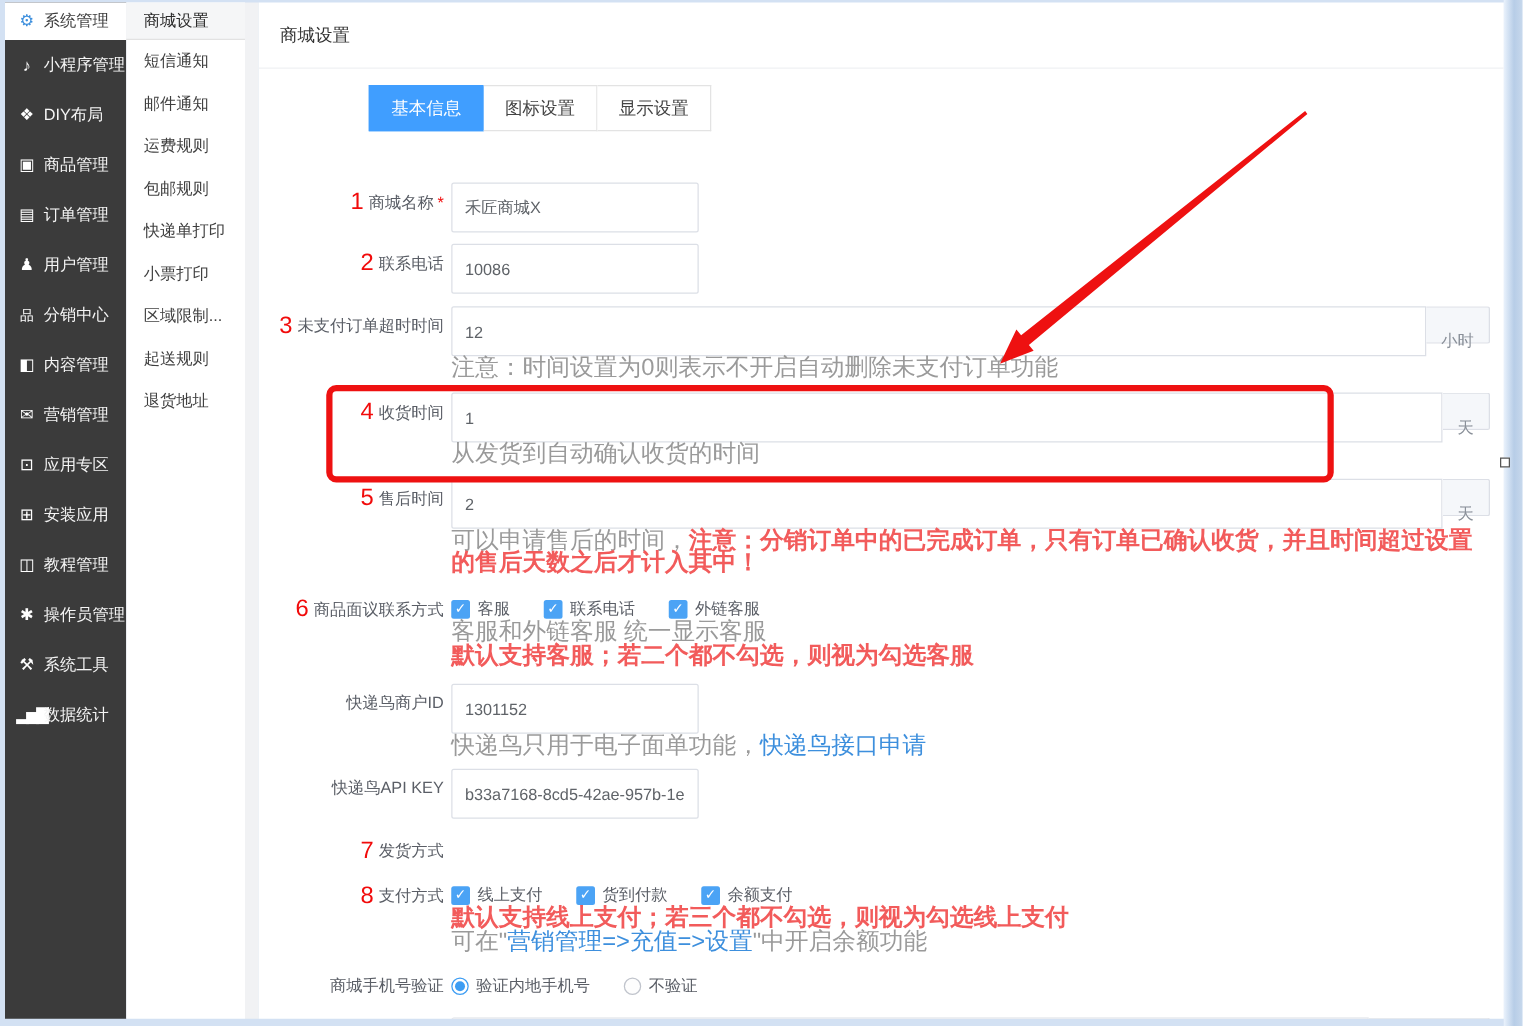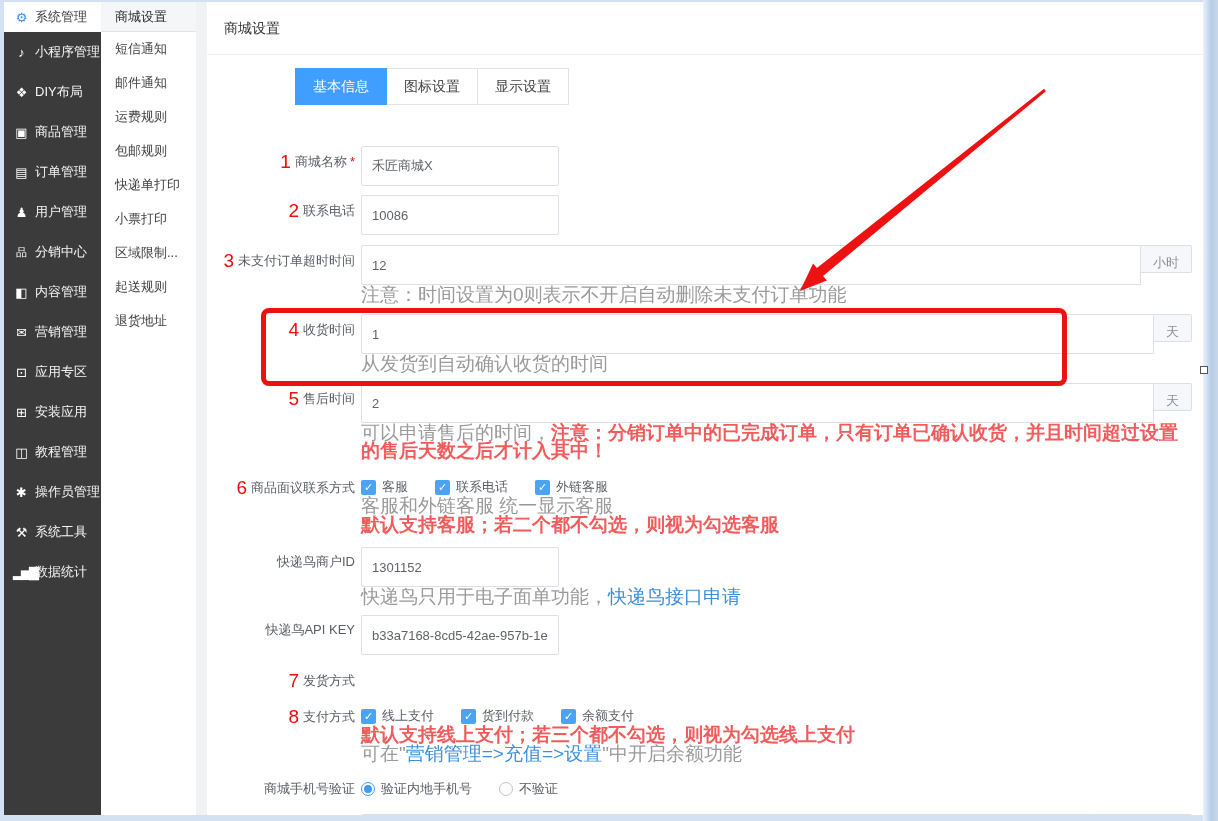--- a/index.html
+++ b/index.html
@@ -52,21 +52,21 @@
   .lbl { flex:0 0 148px; display:flex; justify-content:flex-end; align-items:center;
     white-space:nowrap; font-size:13px; color:#5a5e66; padding-top:6px; }
   .lbl .num { color:#f10b0b; font-size:19px; margin-right:4px; line-height:1;
     font-weight:400; }
   .lbl .req { color:#f10b0b; margin-left:3px; }
   .ctl { flex:1; margin-left:6px; min-width:0; }
   .igroup { display:flex; width:100%; }
   .tinput { flex:1; height:40px; border:1px solid #dcdfe6; border-radius:2px;
     padding:0 10px; font-size:13px; color:#5f6368; background:#fff; outline:none;
     font-family:"Liberation Sans","DejaVu Sans",sans-serif; min-width:0; }
-  .addon { flex:0 0 auto; height:28px; line-height:26px; padding:4px 12px;
+  .addon { flex:0 0 auto; height:28px; line-height:26px; padding:14px 12px;
     border:1px solid #dcdfe6; border-left:none; background:#f5f7fa; color:#8a9099;
     font-size:13px; border-radius:0 2px 2px 0; }
   textarea.tinput { height:52px; padding:6px 10px; resize:both; line-height:1.45; }
   .note { font-size:19px; color:#9a9a9a; margin-top:1px; line-height:18px; }
   .note .red { color:#f25b5b;font-weight:bold; }
   .note .lnk { color:#3d8fdd; cursor:pointer; }
 
   
   .opts { display:flex; align-items:center; padding-top:6px; }
   .opt { display:flex; align-items:center; margin-right:27px; font-size:13px;

